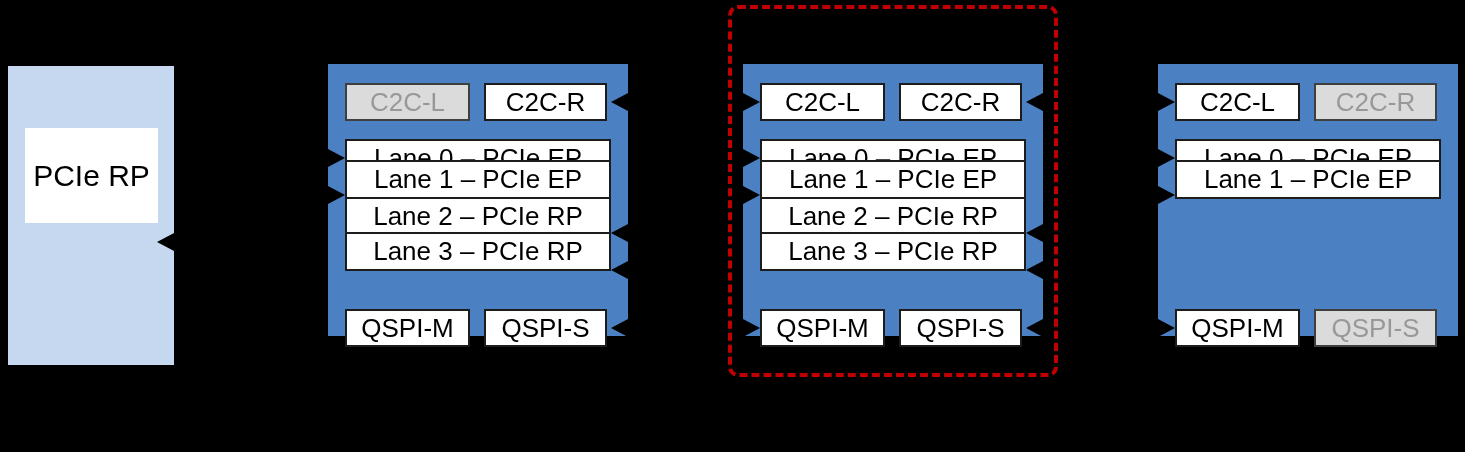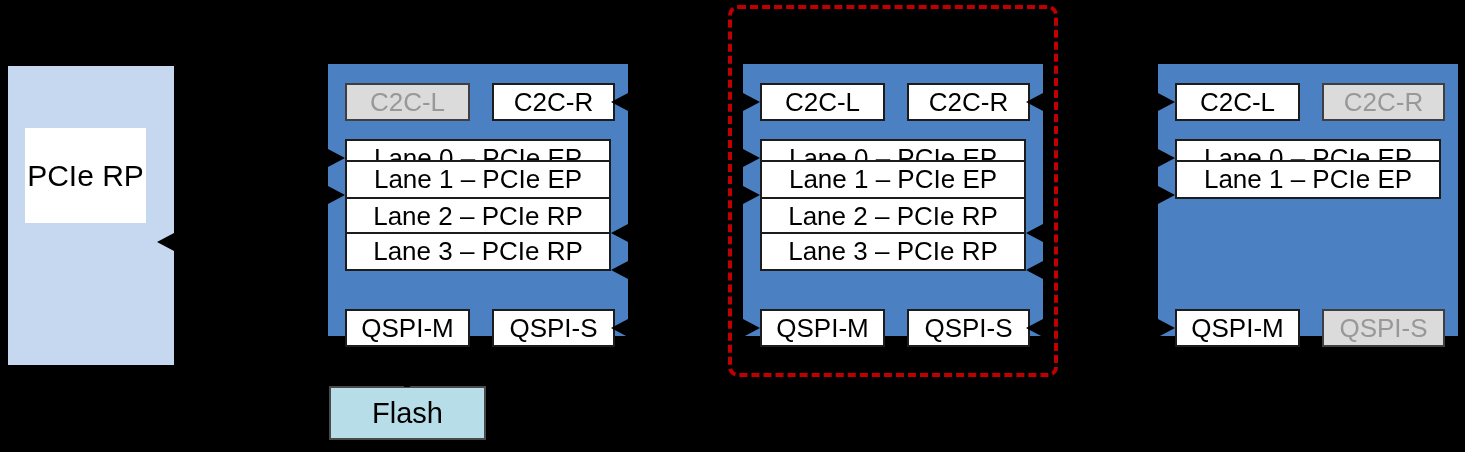--- a/index.html
+++ b/index.html
@@ -4,21 +4,21 @@
 <style>
   html,body{margin:0;padding:0;background:#000;}
   .canvas{
     position:relative;width:1465px;height:452px;overflow:hidden;
     background:var(--background,#000);
     font-family:"Liberation Sans","DejaVu Sans",sans-serif;
   }
   
   .host{position:absolute;left:8px;top:66px;width:166px;height:299px;background:var(--host-fill,#C6D8F0);}
   .host-inner{
-    position:absolute;left:17px;top:62px;width:121px;height:95px;background:var(--box-fill,#fff);
+    position:absolute;left:17px;top:62px;width:133px;height:95px;background:var(--box-fill,#fff);
     display:flex;align-items:center;justify-content:center;
     font-size:30px;color:var(--box-text,#000);
   }
   
   .device{position:absolute;top:64px;width:300px;height:272px;background:var(--device-fill,#4B80C3);}
   .dev1{left:328px}.dev2{left:743px}.dev3{left:1158px}
   
   .cell{
     position:absolute;box-sizing:border-box;
     background:var(--box-fill,#fff);
@@ -26,21 +26,21 @@
     color:var(--box-text,#000);
     display:flex;align-items:center;justify-content:center;
     font-size:26px;white-space:nowrap;
   }
   .cell.disabled{
     background:var(--disabled-fill,#dbdbdb);
     border-color:var(--disabled-border,#3f3f3f);
     color:var(--disabled-text,#989898);
   }
   .col-l{left:17px;width:125px;height:38px;}
-  .col-r{left:164px;width:123px;height:38px;}
+  .col-r{left:156px;width:123px;height:38px;}
   .lane{left:17px;width:266px;height:39px;}
   .r-c2c{top:19px}.r-l0{top:75px}.r-l1{top:96px}.r-l2{top:133px}.r-l3{top:168px}.r-qspi{top:245px}
   
   .arr{position:absolute;width:0;height:0;}
   .arr-r{left:0;border-top:9px solid transparent;border-bottom:9px solid transparent;border-left:17px solid var(--arrow,#000);}
   .arr-l{right:0;border-top:9px solid transparent;border-bottom:9px solid transparent;border-right:17px solid var(--arrow,#000);}
   .a-c2c{top:29px}.a-l0{top:85px}.a-l1{top:122px}.a-l2{top:160px}.a-l3{top:197px}.a-qspi{top:255px}
   
   .host-arr-head{position:absolute;left:149px;top:167px;width:0;height:0;
     border-top:9px solid transparent;border-bottom:9px solid transparent;border-right:17px solid var(--arrow,#000);}
@@ -115,17 +115,16 @@
     <div class="cell lane r-l0">Lane 0 – PCIe EP</div>
     <div class="cell lane r-l1">Lane 1 – PCIe EP</div>
     <div class="cell col-l r-qspi">QSPI-M</div>
     <div class="cell col-r r-qspi disabled">QSPI-S</div>
     <div class="arr arr-r a-c2c"></div>
     <div class="arr arr-r a-l0"></div>
     <div class="arr arr-r a-l1"></div>
     <div class="arr arr-r a-qspi"></div>
   </div>
 
-  <div class="flash">Flash</div>
   <div class="flash-arr-tail"></div>
   <div class="flash-arr-head"></div>
 
 </div>
 
 </body></html>

